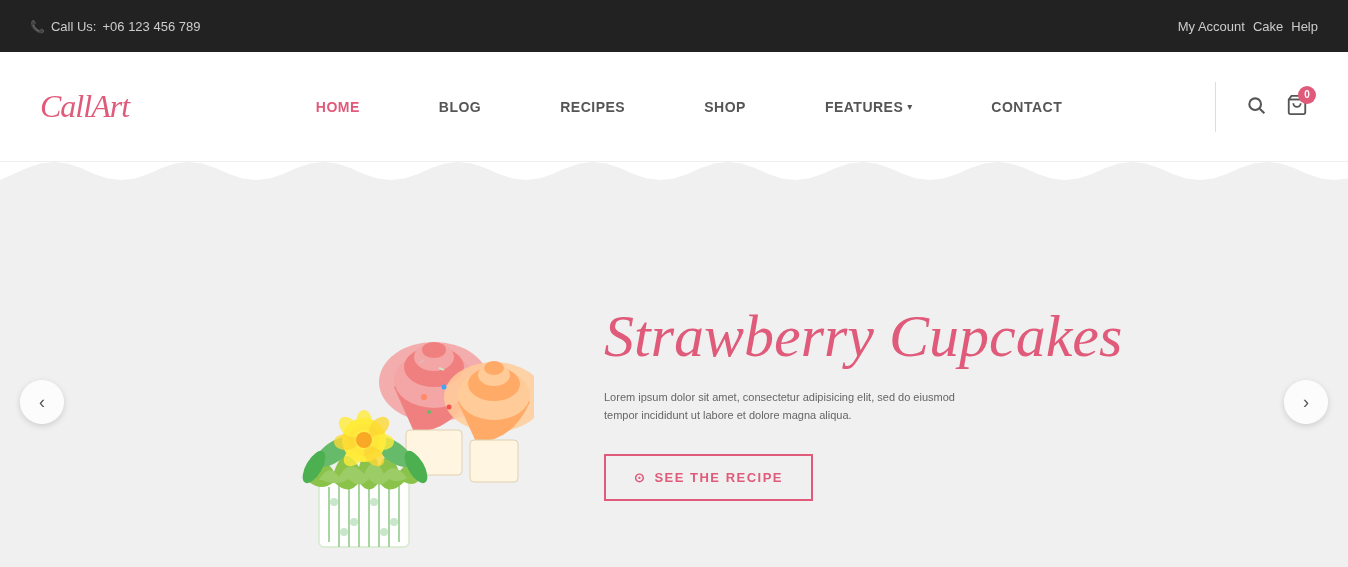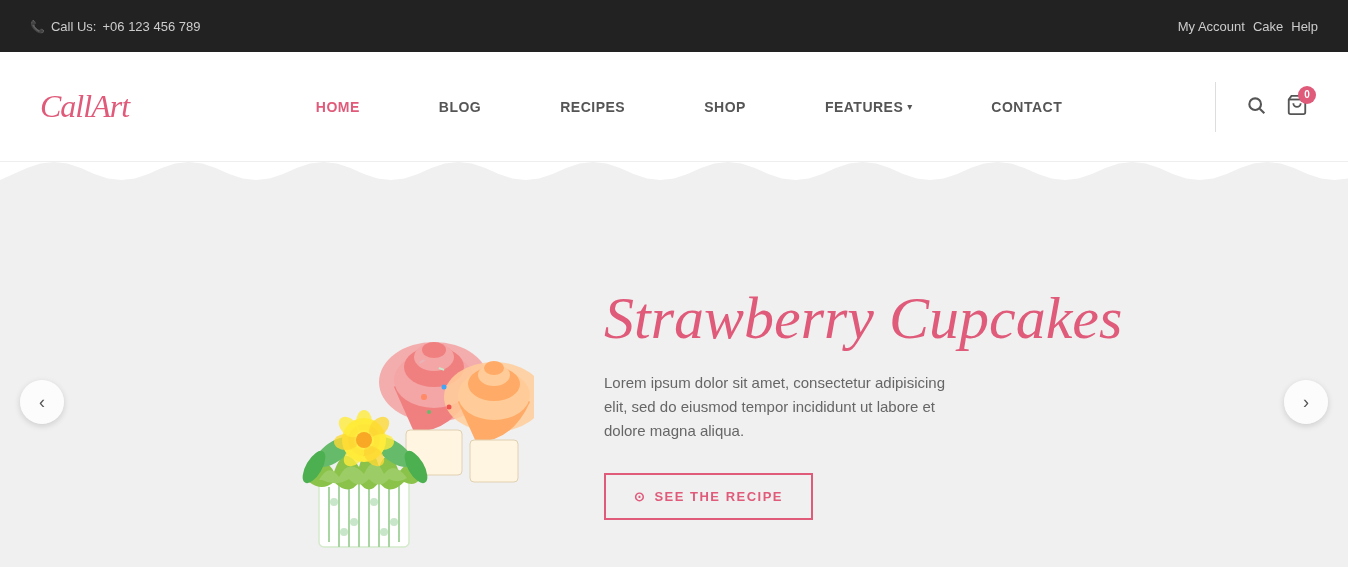--- a/index.html
+++ b/index.html
@@ -182,21 +182,21 @@
       font-family: 'Georgia', serif;
       font-size: 60px;
       color: #e05a7a;
       font-style: italic;
       font-weight: 400;
       margin-bottom: 20px;
       line-height: 1.1;
     }
 
     .hero-desc {
-      font-size: 15px;
+      font-size: 11px;
       color: #666;
       line-height: 1.6;
       margin-bottom: 30px;
       max-width: 360px;
     }
 
     .recipe-btn {
       display: inline-flex;
       align-items: center;
       gap: 8px;

